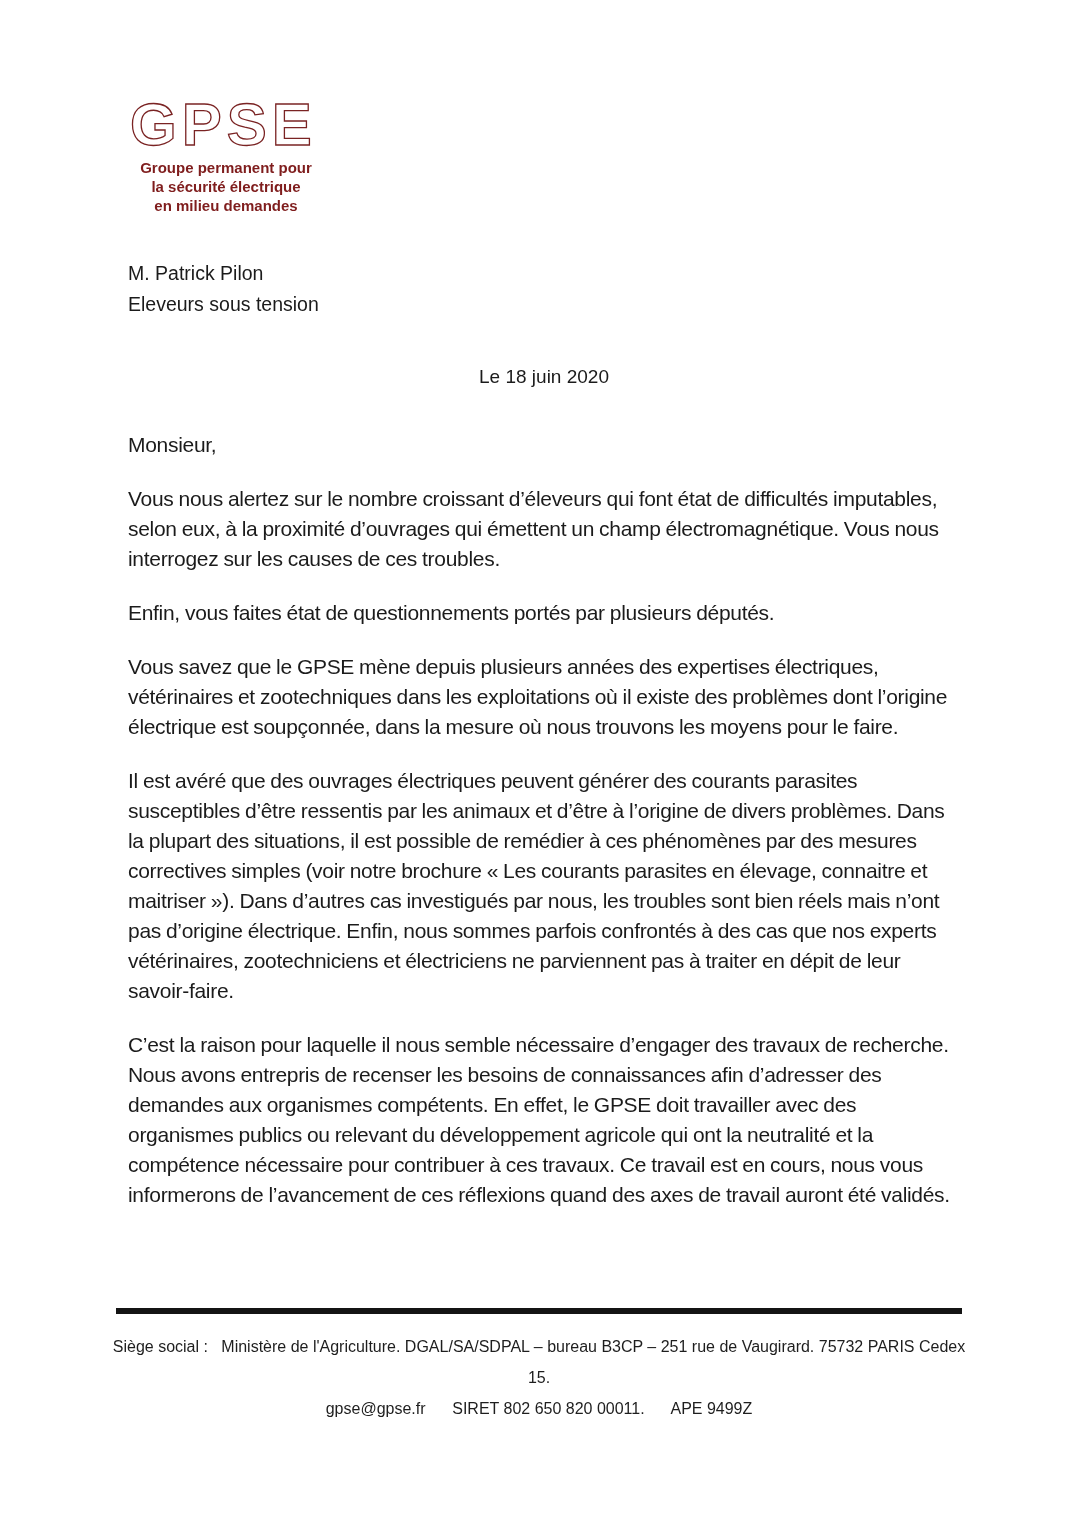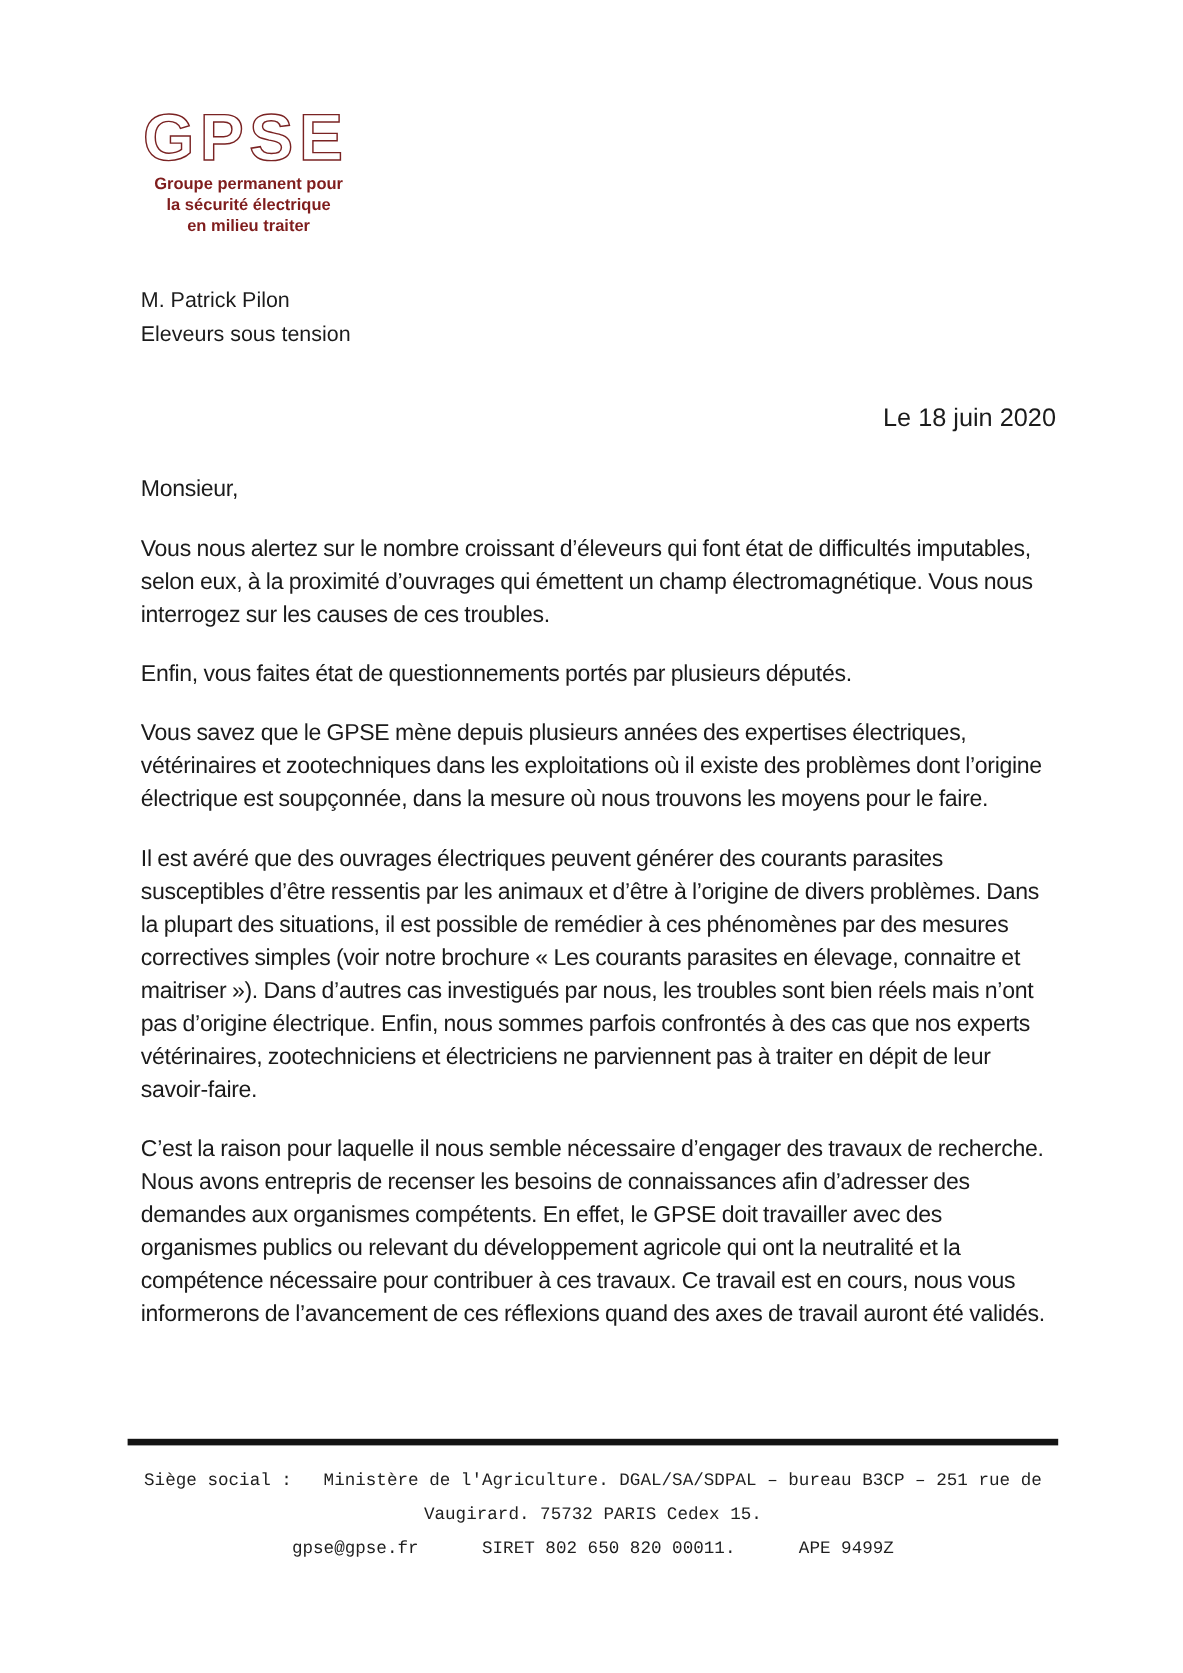--- a/index.html
+++ b/index.html
@@ -42,22 +42,22 @@
     top: 258px;
     font-size: 19.5px;
     line-height: 31px;
   }
   
   .date-line {
     position: absolute;
     left: 128px;
     top: 366px;
     width: 832px;
-    text-align: right;
-    font-size: 23px;
+    text-align: center;
+    font-size: 19px;
   }
   
   .letter-body {
     position: absolute;
     left: 128px;
     top: 430px;
     width: 836px;
     font-size: 21px;
     line-height: 30px;
     letter-spacing: -0.3px;
@@ -80,36 +80,35 @@
     left: 106px;
     top: 1331px;
     width: 866px;
     text-align: center;
     font-size: 16px;
     line-height: 31px;
     color: #1e1e1e;
   }
   .footer div {
     white-space: pre-wrap;
-    font-family: Liberation Mono, monospace;
   }
 </style>
 </head>
 <body>
 
 <div class="page">
 
   <div class="logo-block">
     <svg class="logo-acronym-svg" width="196" height="66" viewBox="0 0 196 66">
       <text x="2" y="55" font-family="'Liberation Sans', sans-serif" font-size="60" font-weight="bold" letter-spacing="5" fill="none" stroke="#7a2323" stroke-width="1.3">GPSE</text>
     </svg>
     <div class="logo-tagline">
       <div>Groupe permanent pour</div>
       <div>la sécurité électrique</div>
-      <div>en milieu traiter</div>
+      <div>en milieu demandes</div>
     </div>
   </div>
 
   <div class="recipient">
     <div>M. Patrick Pilon</div>
     <div>Eleveurs sous tension</div>
   </div>
 
   <div class="date-line">Le 18 juin 2020</div>
 

